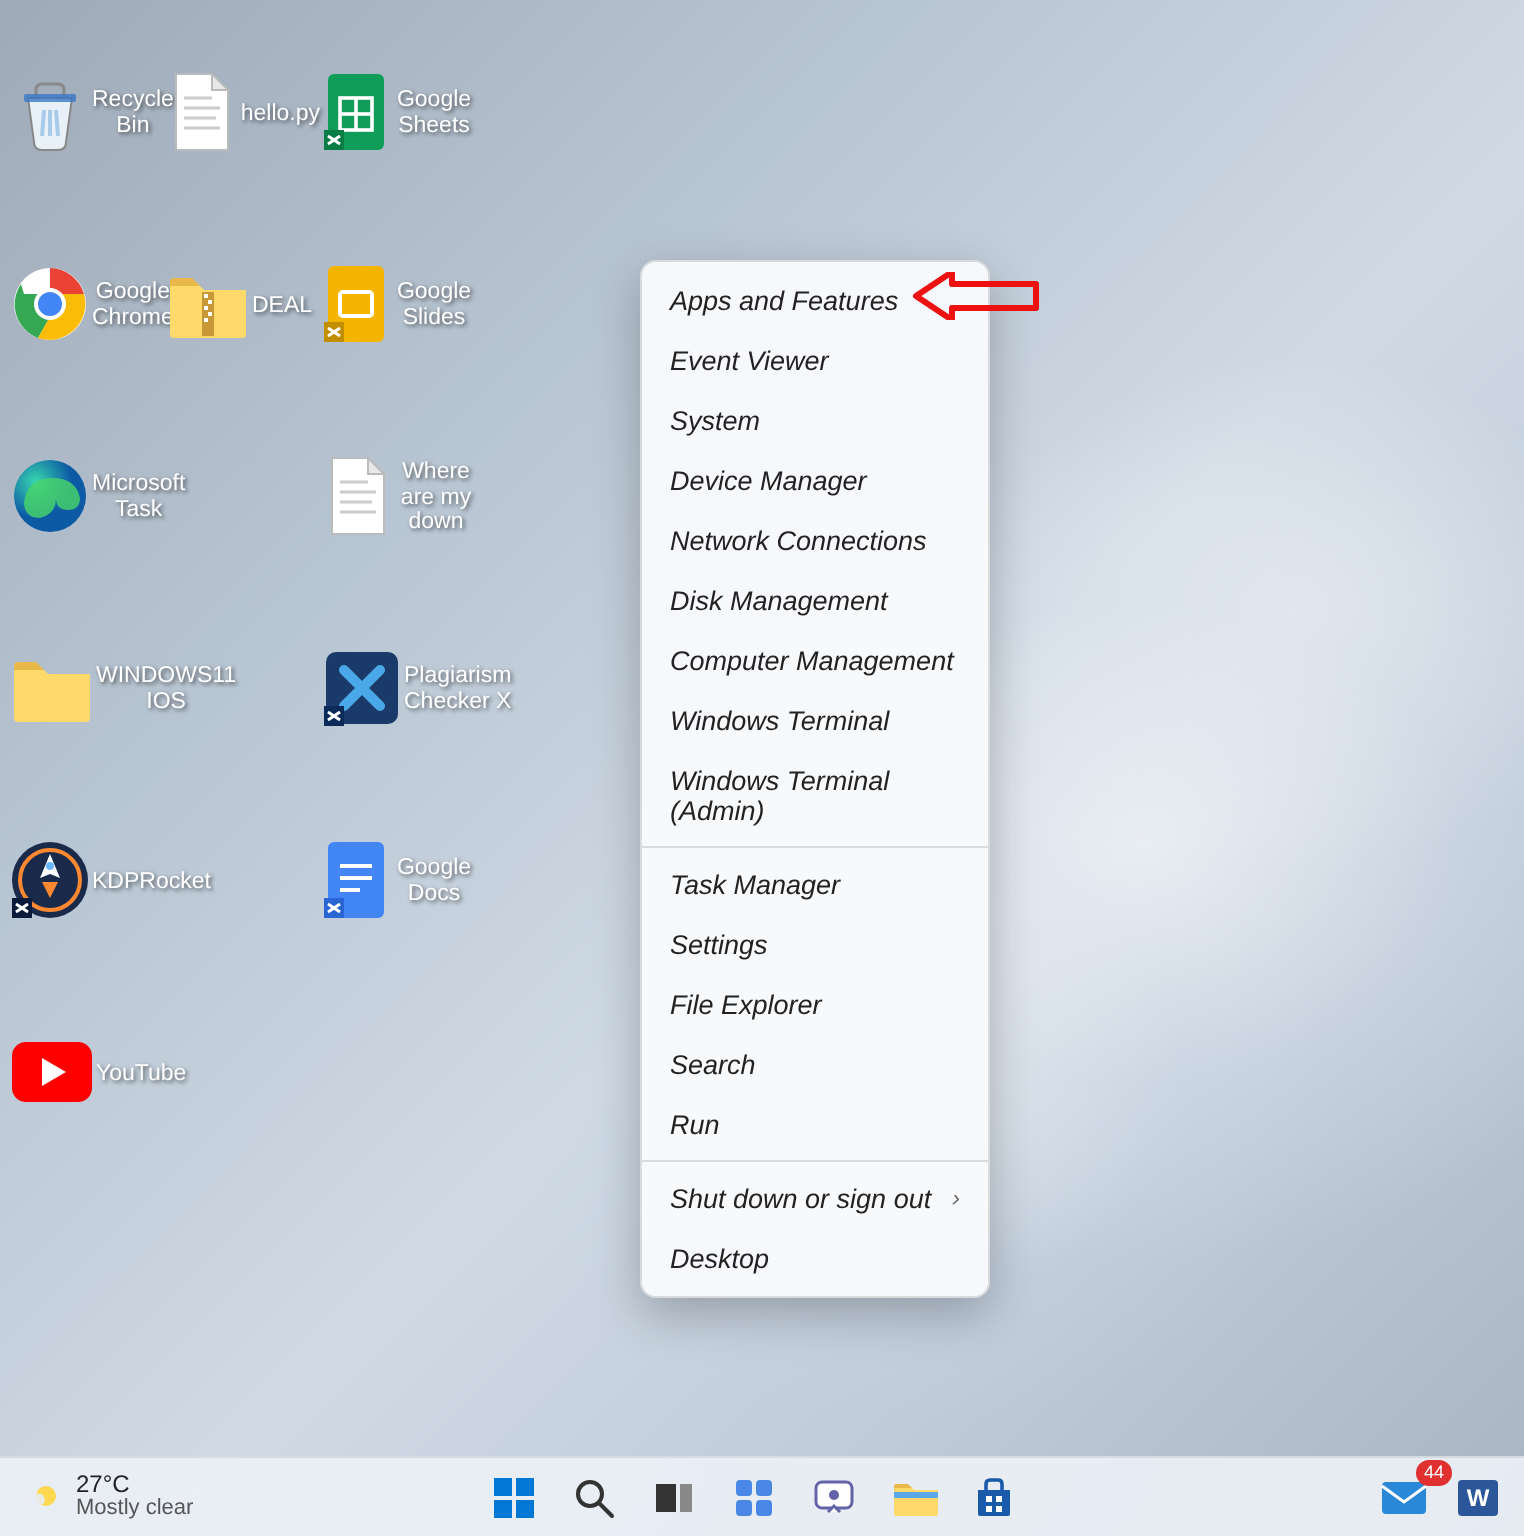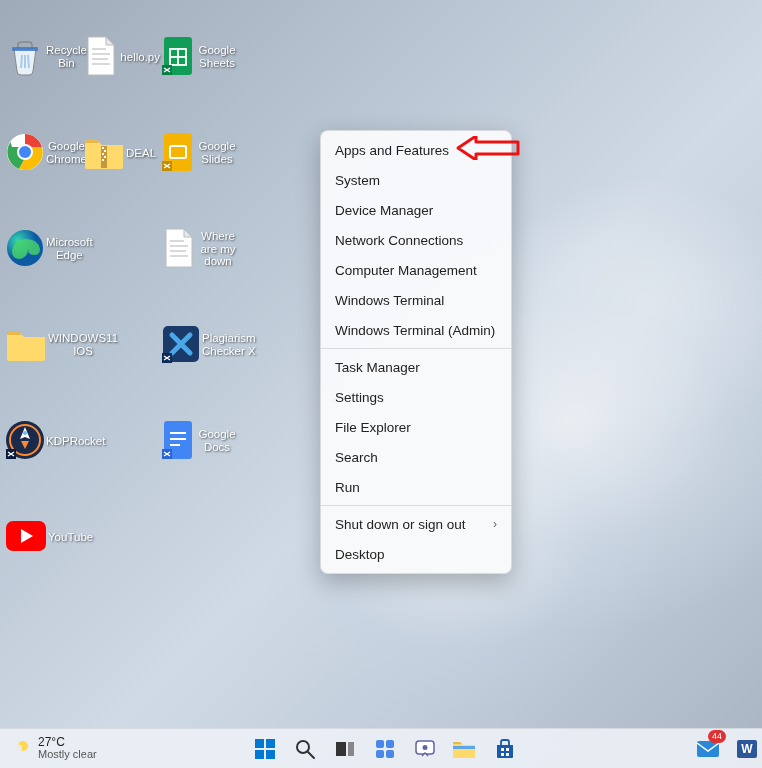--- a/index.html
+++ b/index.html
@@ -16,37 +16,37 @@
 
     .desktop { position: absolute; top: 0; left: 0; right: 0; bottom: 40px; z-index: 1; padding: 6px 4px; }
 
     .icon-grid { display: grid; grid-template-columns: repeat(3, 78px); grid-auto-rows: 96px; gap: 0; }
 
     .desktop-icon { display: flex; flex-direction: row; align-items: center; justify-content: flex-start; padding-top: 6px; cursor: pointer; text-align: center; }
     .desktop-icon .ico { width: 44px; height: 44px; display: flex; align-items: center; justify-content: center; margin-bottom: 3px; }
     .desktop-icon .label { color: #fff; font-size: 11.5px; line-height: 1.1; text-shadow: 1px 1px 2px rgba(0,0,0,0.6); max-width: 76px; word-wrap: break-word; }
 
     
-    .ctx-menu { position: absolute; left: 320px; top: 130px; width: 192px; background: rgba(248,249,251,0.98); border: 1px solid rgba(0,0,0,0.12); border-radius: 8px; box-shadow: 0 8px 24px rgba(0,0,0,0.25); padding: 4px 0; z-index: 10; backdrop-filter: blur(20px); }
+    .ctx-menu { position: absolute; left: 320px; top: 130px; width: 175px; background: rgba(248,249,251,0.98); border: 1px solid rgba(0,0,0,0.12); border-radius: 8px; box-shadow: 0 8px 24px rgba(0,0,0,0.25); padding: 4px 0; z-index: 10; backdrop-filter: blur(20px); font-style: italic; }
     .ctx-item { display: flex; align-items: center; justify-content: space-between; padding: 7.5px 14px; font-size: 13.5px; color: #222; cursor: pointer; }
     .ctx-sep { height: 1px; background: rgba(0,0,0,0.12); margin: 3px 0; }
     .ctx-chevron { font-size: 12px; color: #666; }
 
     
     .annotation-arrow { position: absolute; left: 456px; top: 136px; z-index: 20; }
 
     
     .taskbar { position: absolute; left: 0; right: 0; bottom: 0; height: 40px; background: rgba(235,240,246,0.92); border-top: 1px solid rgba(0,0,0,0.08); display: flex; align-items: center; z-index: 5; backdrop-filter: blur(20px); }
-    .weather { display: flex; align-items: center; gap: 6px; padding: 0 10px; cursor: pointer; }
+    .weather { display: flex; align-items: flex-end; gap: 6px; padding: 0 10px; cursor: pointer; }
     .weather .sun { width: 22px; height: 22px; }
     .weather .txt { display: flex; flex-direction: column; line-height: 1.05; }
     .weather .temp { font-size: 12px; color: #222; }
     .weather .cond { font-size: 11px; color: #555; }
     .taskbar-center { position: absolute; left: 50%; transform: translateX(-50%); display: flex; align-items: center; gap: 10px; }
-    .tb-btn { width: 30px; height: 30px; display: flex; align-items: center; justify-content: flex-end; cursor: pointer; border-radius: 4px; }
+    .tb-btn { width: 30px; height: 30px; display: flex; align-items: center; justify-content: flex-start; cursor: pointer; border-radius: 4px; }
     .taskbar-right { position: absolute; right: 0; display: flex; align-items: center; gap: 8px; padding-right: 4px; }
     .mail-badge { position: relative; }
     .mail-badge .badge { position: absolute; top: -4px; right: -6px; background: #e03030; color: #fff; font-size: 9px; padding: 0 4px; border-radius: 8px; line-height: 13px; }
 
     svg { display: block; }
   </style>
 </head>
 <body>
 
 <div class="wallpaper-bloom"></div>
@@ -142,21 +142,21 @@
             <defs>
               <radialGradient id="eg1" cx="30%" cy="30%">
                 <stop offset="0%" stop-color="#38d7b0"></stop>
                 <stop offset="100%" stop-color="#0c59a4"></stop>
               </radialGradient>
             </defs>
             <circle cx="21" cy="21" r="18" fill="url(#eg1)"></circle>
             <path d="M8 24 Q10 12 22 12 Q34 12 36 22 Q36 28 30 28 Q24 28 24 22 Q24 30 16 32 Q8 32 8 24 Z" fill="#49d668" opacity="0.8"></path>
           </svg>
       </div>
-      <div class="label">Microsoft Edge</div>
+      <div class="label">Microsoft Task</div>
     </div>
 
 
     <div></div>
 
     <div class="desktop-icon">
       <div class="ico">
         <svg width="38" height="42" viewBox="0 0 38 42">
             <path d="M6 2 L24 2 L32 10 L32 40 L6 40 Z" fill="#fff" stroke="#bbb" stroke-width="1"></path>
             <path d="M24 2 L24 10 L32 10 Z" fill="#e8e8e8" stroke="#bbb" stroke-width="1"></path>
@@ -235,27 +235,33 @@
     </div>
 
   </div>
 </div>
 
 <div class="ctx-menu">
   <div class="ctx-item">
       <span>Apps and Features</span>
     </div>
   <div class="ctx-item">
+      <span>Event Viewer</span>
+    </div>
+  <div class="ctx-item">
       <span>System</span>
     </div>
   <div class="ctx-item">
       <span>Device Manager</span>
     </div>
   <div class="ctx-item">
       <span>Network Connections</span>
+    </div>
+  <div class="ctx-item">
+      <span>Disk Management</span>
     </div>
   <div class="ctx-item">
       <span>Computer Management</span>
     </div>
   <div class="ctx-item">
       <span>Windows Terminal</span>
     </div>
   <div class="ctx-item">
       <span>Windows Terminal (Admin)</span>
     </div>

